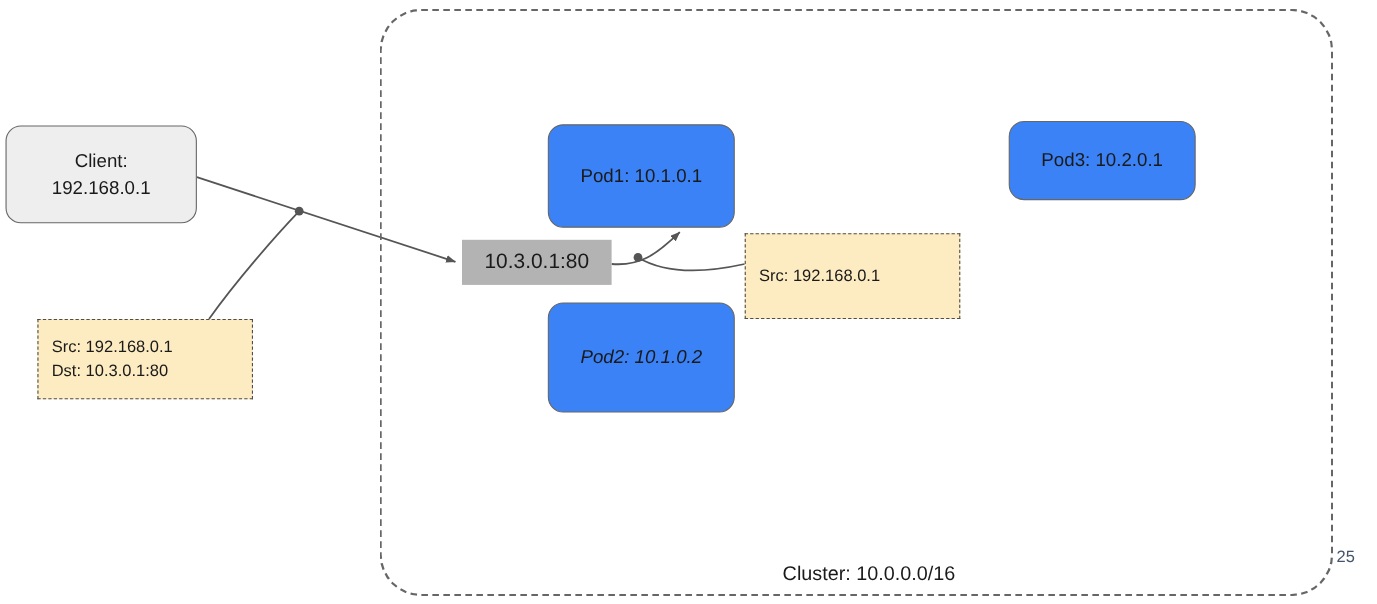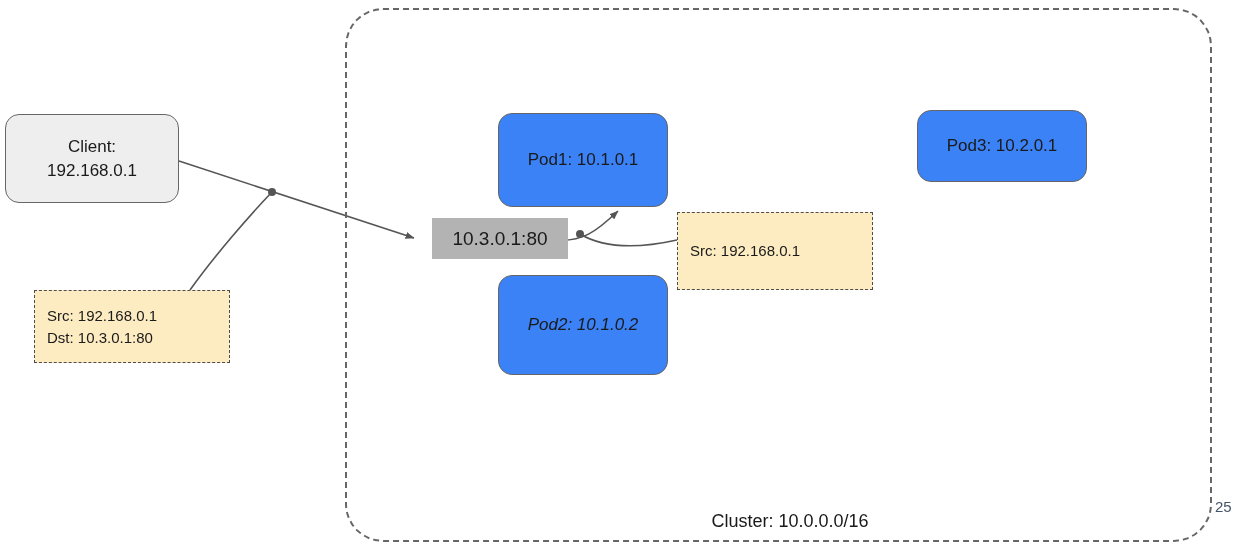--- a/index.html
+++ b/index.html
@@ -161,21 +161,21 @@
 
   <div class="pod-box" style="left:498px; top:275px; width:170px; height:100px;font-style:italic;">
     <span>Pod2: 10.1.0.2</span>
   </div>
 
 
   <div class="pod-box" style="left:917px; top:110px; width:170px; height:72px;">
     <span>Pod3: 10.2.0.1</span>
   </div>
 
-  <div class="service-box" style="left:432px; top:218px; width:136px; height:41px;">
+  <div class="service-box" style="left:420px; top:218px; width:136px; height:41px;">
     <span>10.3.0.1:80</span>
   </div>
 
   <div class="client-box" style="left:5px; top:114px; width:174px; height:89px;">
     <span>Client:</span>
     <span>192.168.0.1</span>
   </div>
 
   <div class="callout-box" style="left:34px; top:290px; width:196px; height:73px;">
     <span>Src: 192.168.0.1</span>

